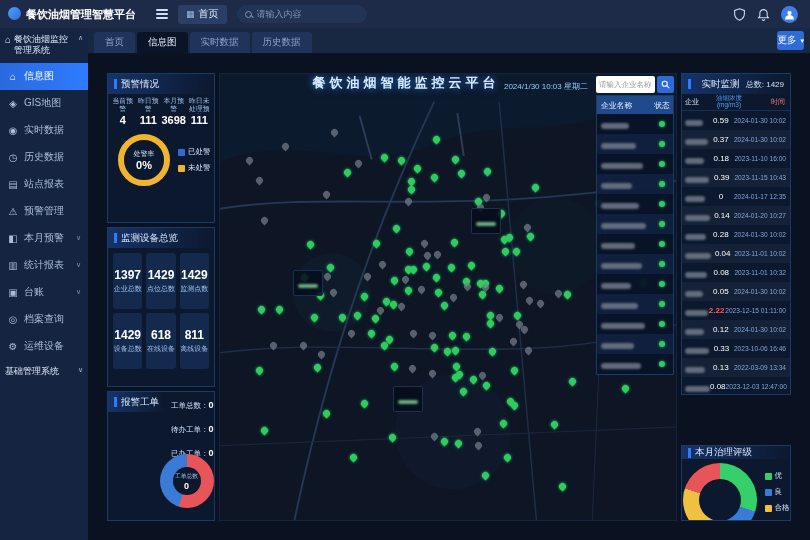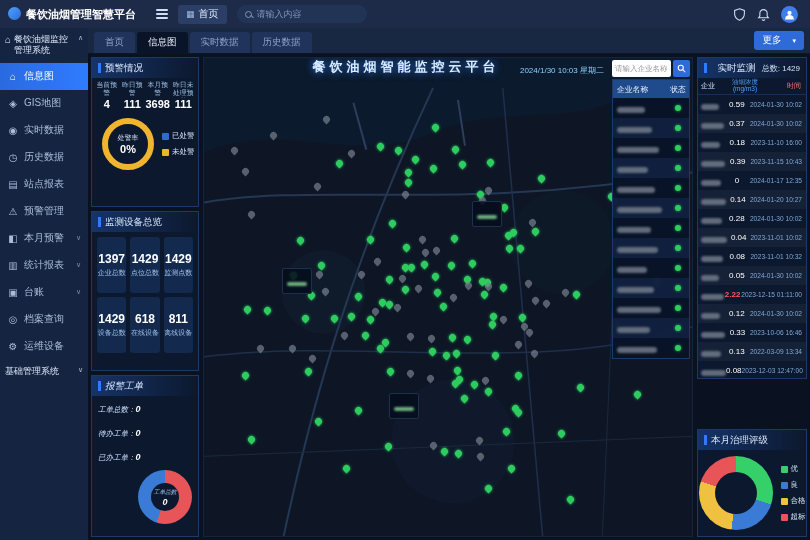--- a/index.html
+++ b/index.html
@@ -31,25 +31,25 @@
   .side-item{height:27px;display:flex;align-items:center;gap:5px;padding:0 7px;color:#a9bdd9;font-size:10px;cursor:pointer;white-space:nowrap;}
   .side-item.active{background:linear-gradient(90deg,#2a6ae0,#2f7bff);color:#fff;}
   .side-item .ic{font-size:10px;width:12px;text-align:center;flex:none;}
   .side-item .chev{margin-left:auto;font-size:7px;opacity:.7;}
 
   
   .tabsbar{position:absolute;top:28px;left:88px;right:0;height:26px;background:#182843;display:flex;align-items:center;padding:0 6px;gap:2px;z-index:30;border-bottom:1px solid #0c1626;}
   .tabs-wrap{display:flex;align-items:flex-end;gap:2px;height:100%;}
   .tab{height:21px;display:flex;align-items:center;padding:0 11px;font-size:9.5px;color:#8fa6c8;background:#20335a;border-radius:3px 3px 0 0;cursor:pointer;align-self:flex-end;}
   .tab.active{background:#0a1428;color:#e8f2ff;}
-  .more-btn{margin-left:auto;background:#2f6bd8;color:#fff;font-size:9.5px;padding:3px 8px;border-radius:3px;display:flex;align-items:center;gap:11px;cursor:pointer;}
+  .more-btn{margin-left:auto;background:#2f6bd8;color:#fff;font-size:9.5px;padding:3px 0;border-radius:3px;display:flex;align-items:center;gap:4px;cursor:pointer;}
   .more-btn .car{font-size:7px;}
 
   
-  .dash{position:absolute;top:54px;left:88px;right:0;bottom:0;background:#0a1222;padding:3px;display:flex;gap:4px;}
+  .dash{position:absolute;top:54px;left:88px;right:0;bottom:0;background:#0a1222;padding:19px;display:flex;gap:4px;}
   .col-left{width:108px;display:flex;flex-direction:column;gap:4px;flex:none;}
   .col-mid{flex:1;position:relative;min-width:0;}
   .col-right{width:110px;display:flex;flex-direction:column;gap:4px;flex:none;}
   .panel{background:#0c182e;border:1px solid #1c3a66;position:relative;overflow:hidden;}
   .panel-title{height:20px;display:flex;align-items:center;padding:0 6px;font-size:9.5px;color:#dcebff;background:linear-gradient(90deg,rgba(47,123,255,.28),rgba(47,123,255,0));white-space:nowrap;}
   .panel-title::before{content:"";width:3px;height:10px;background:#2f7bff;margin-right:4px;flex:none;}
 
   
   .warning-panel{height:150px;flex:none;}
   .wstats{display:grid;grid-template-columns:repeat(4,1fr);padding:3px 2px 0;}
@@ -65,21 +65,21 @@
   .leg-item .sq{width:7px;height:7px;border-radius:1px;margin-right:3px;flex:none;}
 
   
   .device-panel{height:160px;flex:none;}
   .dgrid{display:grid;grid-template-columns:repeat(3,1fr);grid-auto-rows:56px;gap:4px;padding:5px;}
   .dbox{background:#13294e;border-radius:3px;display:flex;flex-direction:column;align-items:center;justify-content:center;gap:2px;}
   .dval{font-size:12px;font-weight:bold;color:#fff;}
   .dlabel{font-size:7px;color:#9fc0e8;}
 
   
-  .wo-panel{flex:1;display:flex;flex-direction:column;font-style:italic;}
+  .wo-panel{flex:1;display:flex;flex-direction:row;}
   .wo-body{flex:1;position:relative;padding:8px 6px;}
   .wo-line{font-size:7.5px;color:#cfe2ff;margin-bottom:13px;white-space:nowrap;}
   .wo-line b{color:#fff;font-size:9px;}
   .wo-donut{position:absolute;right:6px;bottom:12px;width:54px;height:54px;border-radius:50%;}
   .wo-donut .hole{position:absolute;inset:13px;background:#0c182e;border-radius:50%;display:flex;flex-direction:column;align-items:center;justify-content:center;}
   .wo-center-label{font-size:5.8px;color:#9fc0e8;white-space:nowrap;}
   .wo-center-value{font-size:9px;font-weight:bold;color:#fff;}
 
   
   .map{position:absolute;inset:0;background:#0e1626;overflow:hidden;border:1px solid #14243d;}

